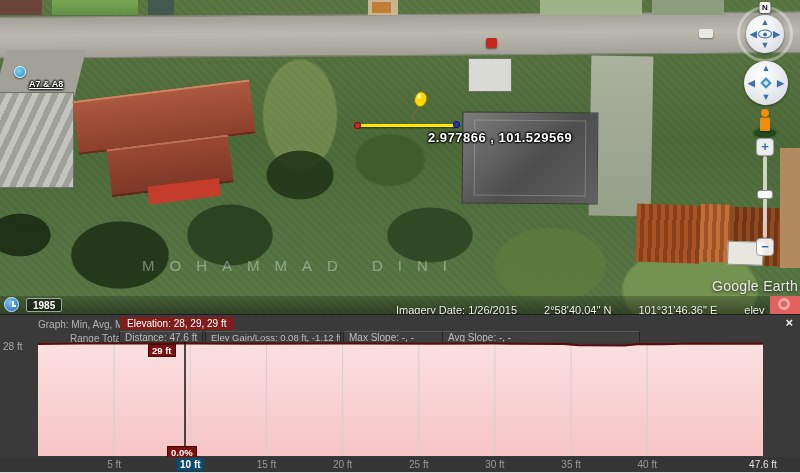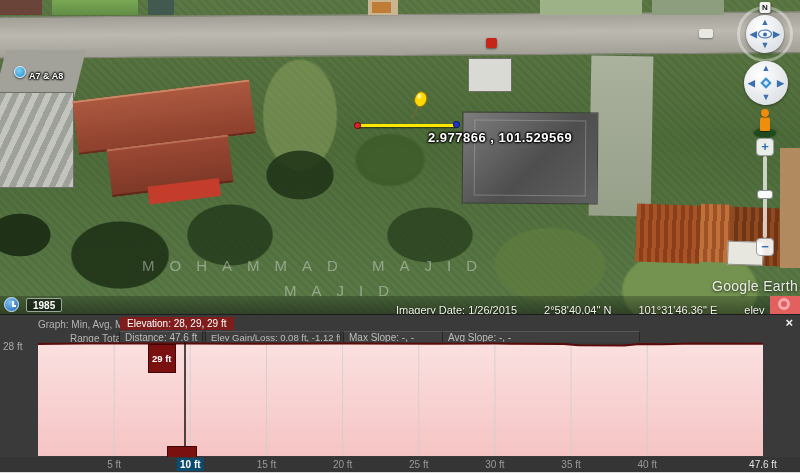--- a/index.html
+++ b/index.html
@@ -52,21 +52,21 @@
 
   .overlay-text{position:absolute;color:#fff;text-shadow:-1px 0 2px #000,1px 0 2px #000,0 -1px 2px #000,0 1px 2px #000;}
   .coord-label{left:428px;top:98px;font-size:13px;font-weight:bold;letter-spacing:.5px;margin-top:32px;}
   .watermark{position:absolute;color:rgba(235,235,235,.42);font-size:15px;letter-spacing:15px;white-space:nowrap;}
   .wm1{left:142px;top:257px;}
   .wm2{left:284px;top:282px;}
   .ge-logo{left:712px;top:278px;font-size:14px;color:rgba(255,255,255,.88);text-shadow:0 1px 3px rgba(0,0,0,.8);letter-spacing:.3px;}
 
   .placemark{position:absolute;left:14px;top:66px;display:flex;align-items:flex-start;cursor:pointer;}
   .pm-icon{width:12px;height:12px;border-radius:50%;background:radial-gradient(circle at 40% 35%,#7fd0f4,#1f8ecb);border:1.5px solid #dff2fc;box-shadow:0 1px 2px rgba(0,0,0,.6);}
-  .pm-label{margin:5px 0 0 3px;font-size:9px;font-weight:bold;}
+  .pm-label{margin:13px 0 0 3px;font-size:9px;font-weight:bold;text-decoration:underline;}
 
   .measure-line{position:absolute;left:358px;top:124px;width:99px;height:3px;background:#ffe600;box-shadow:0 1px 2px rgba(0,0,0,.55);}
   .dot{position:absolute;width:7px;height:7px;border-radius:50%;border:1px solid rgba(0,0,0,.5);}
   .dot-red{left:354px;top:122px;background:#d22;}
   .dot-blue{left:453px;top:121px;background:#23c;}
   .pushpin{position:absolute;left:406px;top:90px;}
 
   
   .look-ctl{position:absolute;left:737px;top:6px;width:56px;height:56px;}
   .look-ring{position:absolute;inset:0;border-radius:50%;border:3px solid rgba(255,255,255,.38);}
@@ -110,21 +110,21 @@
   .elev-summary{position:absolute;left:120px;top:2px;background:#7f1d1d;color:#fff;padding:1px 7px;white-space:nowrap;}
   .range-label{position:absolute;left:70px;top:18px;white-space:nowrap;}
   .cell{position:absolute;top:16px;height:14px;line-height:12px;padding:0 5px;background:#3f3f3f;border:1px solid #262626;border-top-color:#565656;color:#bdbdbd;white-space:nowrap;overflow:hidden;}
   .c-dist{left:119px;width:84px;}
   .c-gain{left:205px;width:136px;font-size:9.5px;}
   .c-max{left:343px;width:120px;}
   .c-avg{left:442px;width:198px;}
   .ylabel{position:absolute;left:3px;top:26px;color:#a8a8a8;}
   .chart{position:absolute;left:38px;top:27px;width:725px;height:115px;background:#3a3a3a;}
   .chart svg{position:absolute;left:0;top:0;display:block;}
-  .tag{position:absolute;background:#7a1010;border:1px solid #420606;color:#fff;font-size:9.5px;font-weight:bold;padding:8px 3px;line-height:11px;white-space:nowrap;}
+  .tag{position:absolute;background:#7a1010;border:1px solid #420606;color:#fff;font-size:9.5px;font-weight:bold;padding:0 3px;line-height:11px;white-space:nowrap;}
   .tag-elev{top:29px;}
   .tag-slope{top:131px;}
   .xaxis{position:absolute;left:0;top:142px;width:800px;height:15px;background:#353535;}
   .xtick{position:absolute;top:1px;transform:translateX(-50%);color:#9a9a9a;font-size:10px;line-height:13px;padding:0 3px;}
   .xtick.hl{background:#0c4a6e;color:#fff;font-weight:bold;}
   .xtick.last{color:#e3e3e3;}
   .bottom-strip{position:absolute;left:0;top:157px;width:800px;height:2px;background:#dcdcdc;}
 </style>
 </head>
 <body>
@@ -172,22 +172,21 @@
     <span class="dot dot-blue"></span>
     <svg class="pushpin" width="26" height="32">
       <g transform="rotate(14 13 16)">
         <line x1="13" y1="14" x2="9" y2="30" stroke="#6b6b3a" stroke-width="1.6"></line>
         <ellipse cx="13" cy="9" rx="6" ry="7.5" fill="#ffd800" stroke="#8a7a12" stroke-width="1"></ellipse>
         <ellipse cx="11" cy="6.5" rx="2" ry="2.6" fill="#fff3a0"></ellipse>
       </g>
     </svg>
     <div class="overlay-text coord-label">2.977866 , 101.529569</div>
 
-    <div class="watermark wm1">MOHAMMAD MAJID</div>
-    <div class="watermark wm2">MAJID</div>
+    <div class="watermark wm1">MOHAMMAD DINI</div>
     <div class="overlay-text ge-logo">Google Earth</div>
 
     <div class="look-ctl">
       <div class="look-ring"></div>
       <div class="n-badge">N</div>
       <div class="look-disc">
         <span class="nav-arrow na-up">▲</span>
         <span class="nav-arrow na-down">▼</span>
         <span class="nav-arrow na-left">◀</span>
         <span class="nav-arrow na-right">▶</span>

